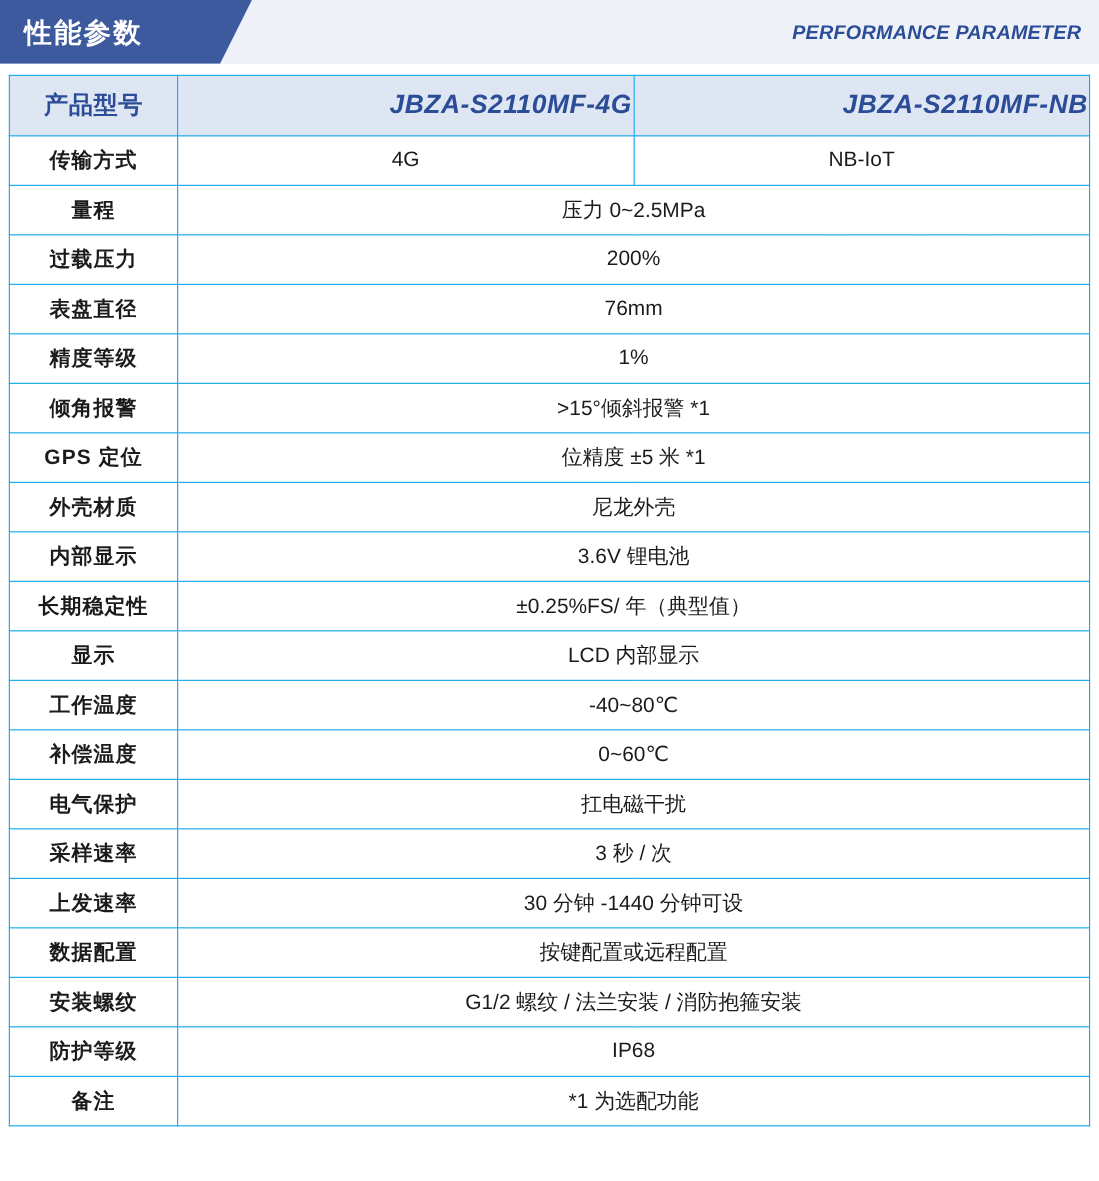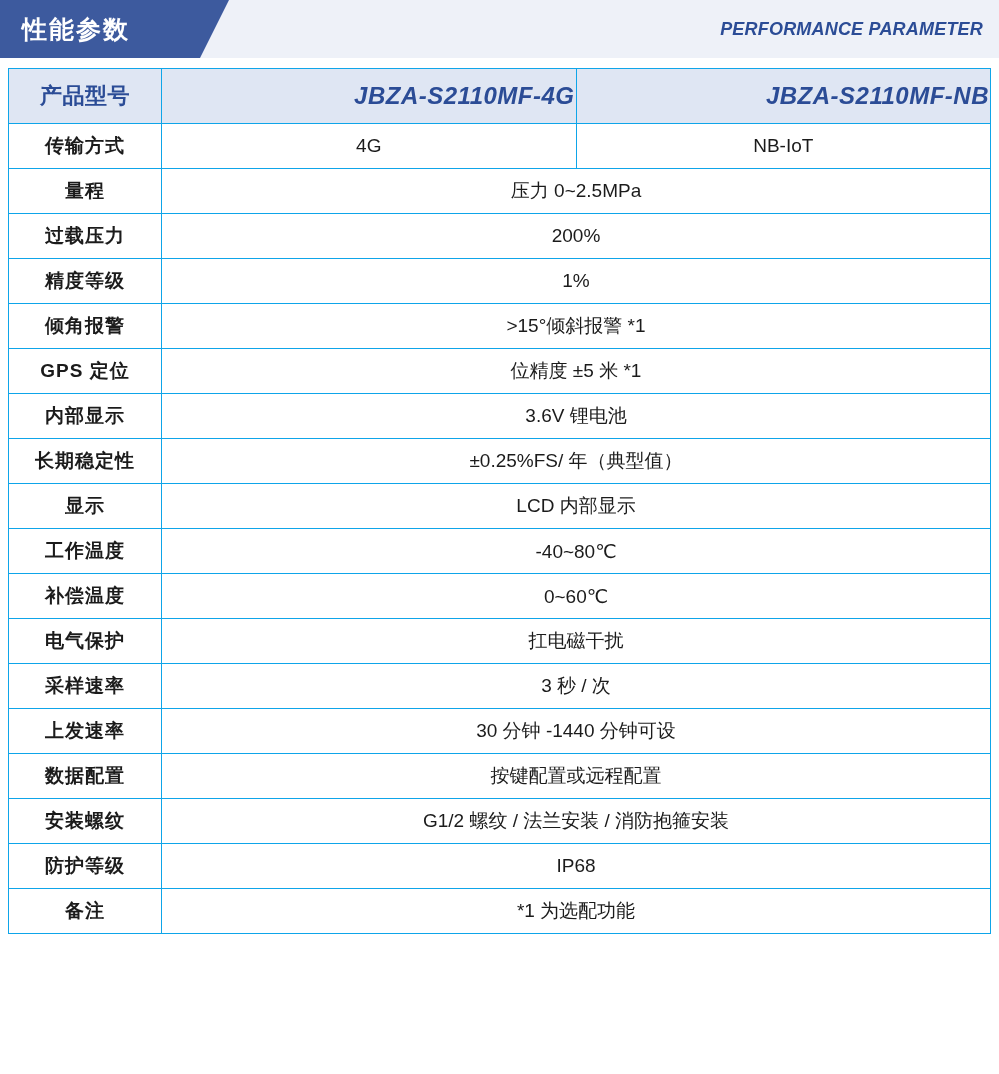--- a/index.html
+++ b/index.html
@@ -157,31 +157,39 @@
           <td class="val">NB-IoT</td>
         </tr>
         <tr class="row-even">
           <td class="label">量程</td>
           <td class="val" colspan="2">压力 0~2.5MPa</td>
         </tr>
         <tr class="row-odd">
           <td class="label">过载压力</td>
           <td class="val" colspan="2">200%</td>
         </tr>
+        <tr class="row-even">
+          <td class="label">表盘直径</td>
+          <td class="val" colspan="2">76mm</td>
+        </tr>
         <tr class="row-odd">
           <td class="label">精度等级</td>
           <td class="val" colspan="2">1%</td>
         </tr>
         <tr class="row-even">
           <td class="label">倾角报警</td>
           <td class="val" colspan="2">&gt;15°倾斜报警 *1</td>
         </tr>
         <tr class="row-odd">
           <td class="label">GPS 定位</td>
           <td class="val" colspan="2">位精度 ±5 米 *1</td>
+        </tr>
+        <tr class="row-even">
+          <td class="label">外壳材质</td>
+          <td class="val" colspan="2">尼龙外壳</td>
         </tr>
         <tr class="row-odd">
           <td class="label">内部显示</td>
           <td class="val" colspan="2">3.6V 锂电池</td>
         </tr>
         <tr class="row-even">
           <td class="label">长期稳定性</td>
           <td class="val" colspan="2">±0.25%FS/ 年（典型值）</td>
         </tr>
         <tr class="row-odd">

